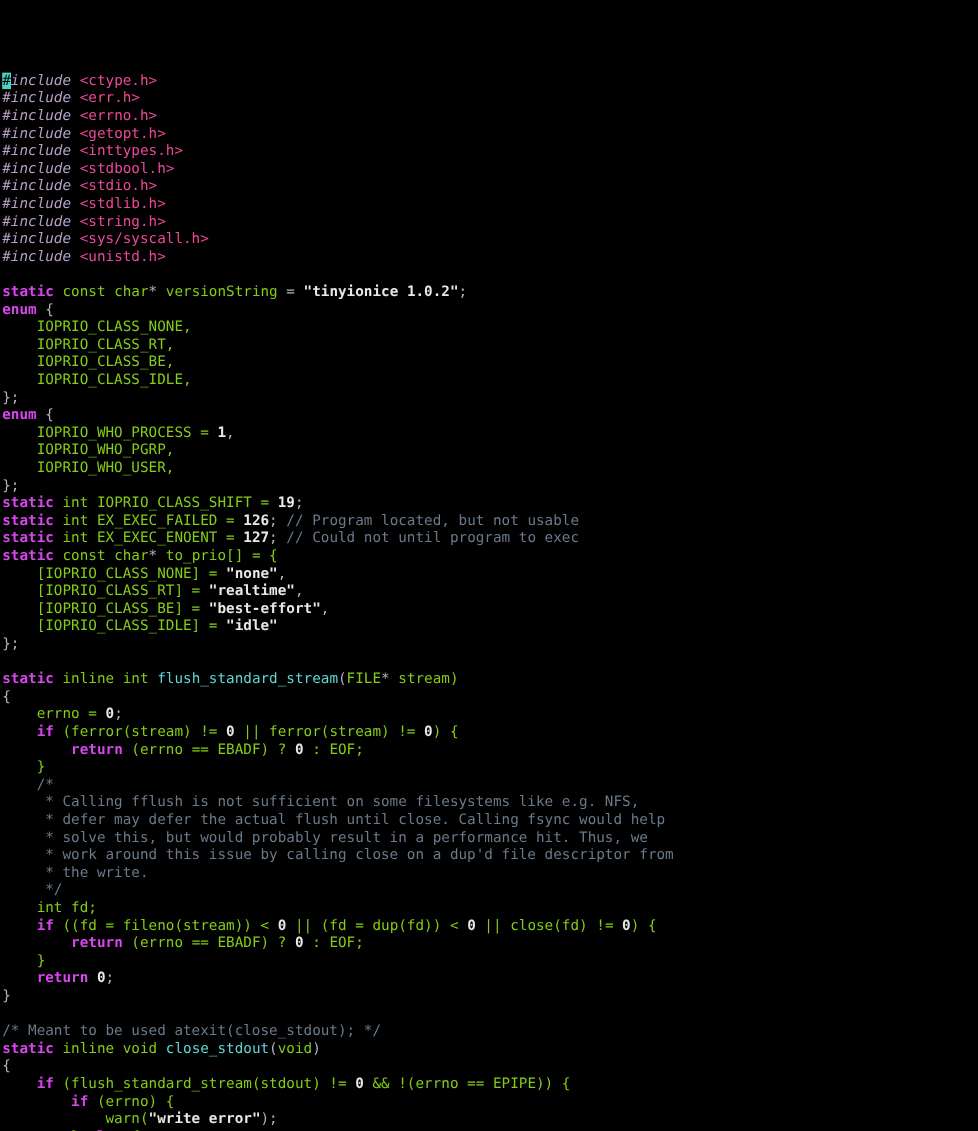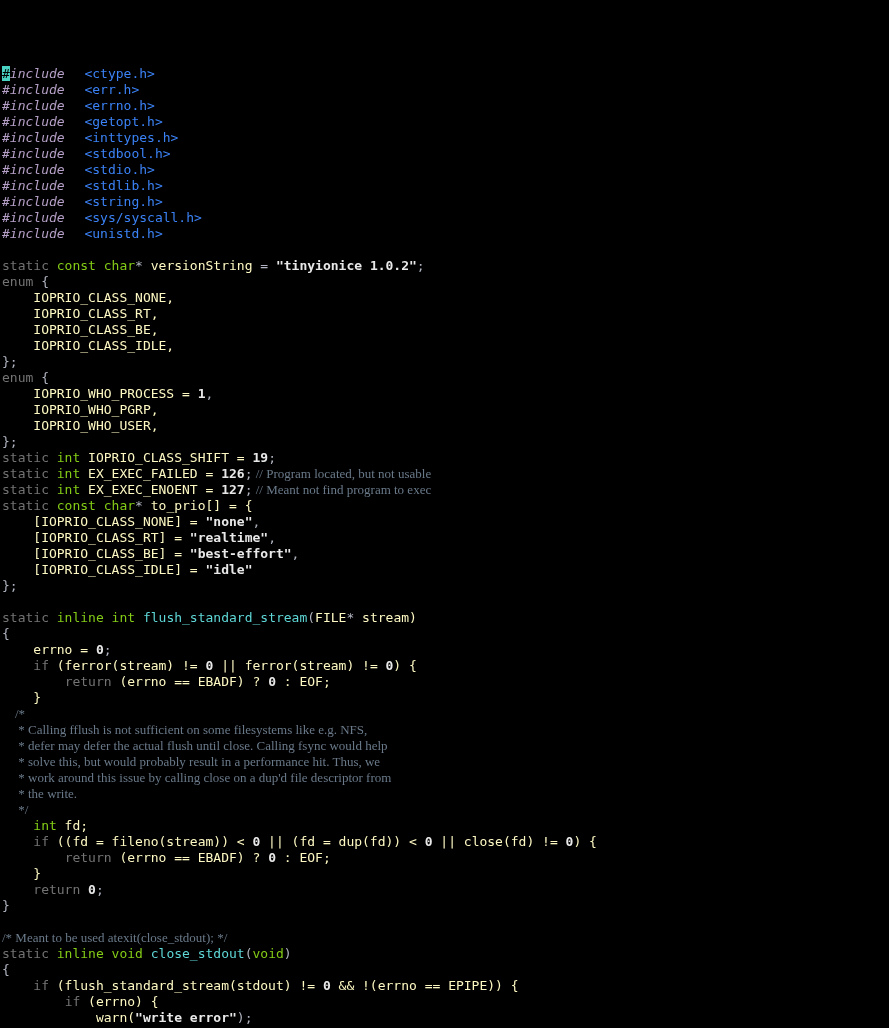--- a/index.html
+++ b/index.html
@@ -5,29 +5,29 @@
   body {
     background: #000000;
     color: #c8d0e0;
     font-family: "Menlo", "Consolas", "DejaVu Sans Mono", monospace;
     font-size: 13px;
     line-height: 16px;
     margin: 0;
     padding: 2px;
     white-space: pre;
   }
-  .kw     { color: #737373; font-weight: normal; }     
+  .kw     { color: #d946ef; font-weight: bold; }     
   .type   { color: #84cc16; }                        
   .pp     { color: #b6a0c8; font-style: italic; }                        
-  .hdr    { color: #3b82f6; margin-left: 12px; }                        
+  .hdr    { color: #ec4899; }                        
   .str    { color: #e8e8e8; font-weight: bold; }     
   .num    { color: #e8e8e8; font-weight: bold; }     
   .fn     { color: #5fd7d7; margin-top: 42px; }                        
-  .id     { color: #fef9c3; }                        
-  .cm     { color: #6a7a8a; font-family: Liberation Serif, serif; }                        
+  .id     { color: #84cc16; }                        
+  .cm     { color: #6a7a8a; }                        
   .op     { color: #b0b4c0; }                        
   .cursor { background: #4ad2c2; color: #000; }
   #code   { display: block; }
 </style>
 </head>
 <body>
 
 
 
 <div id="code"><span class="cursor">#</span><span class="pp">include</span> <span class="hdr">&lt;ctype.h&gt;</span>
@@ -49,21 +49,21 @@
 <span class="id">    IOPRIO_CLASS_BE,</span>
 <span class="id">    IOPRIO_CLASS_IDLE,</span>
 <span class="op">};</span>
 <span class="kw">enum</span><span class="op"> {</span>
 <span class="id">    IOPRIO_WHO_PROCESS = </span><span class="num">1</span><span class="op">,</span>
 <span class="id">    IOPRIO_WHO_PGRP,</span>
 <span class="id">    IOPRIO_WHO_USER,</span>
 <span class="op">};</span>
 <span class="kw">static</span> <span class="type">int</span><span class="id"> IOPRIO_CLASS_SHIFT = </span><span class="num">19</span><span class="op">;</span>
 <span class="kw">static</span> <span class="type">int</span><span class="id"> EX_EXEC_FAILED = </span><span class="num">126</span><span class="op">;</span><span class="cm"> // Program located, but not usable</span>
-<span class="kw">static</span> <span class="type">int</span><span class="id"> EX_EXEC_ENOENT = </span><span class="num">127</span><span class="op">;</span><span class="cm"> // Meant not find program to exec</span>
+<span class="kw">static</span> <span class="type">int</span><span class="id"> EX_EXEC_ENOENT = </span><span class="num">127</span><span class="op">;</span><span class="cm"> // Could not until program to exec</span>
 <span class="kw">static</span> <span class="type">const</span> <span class="type">char</span><span class="op">*</span><span class="id"> to_prio[] = {</span>
 <span class="id">    [IOPRIO_CLASS_NONE] = </span><span class="str">"none"</span><span class="op">,</span>
 <span class="id">    [IOPRIO_CLASS_RT] = </span><span class="str">"realtime"</span><span class="op">,</span>
 <span class="id">    [IOPRIO_CLASS_BE] = </span><span class="str">"best-effort"</span><span class="op">,</span>
 <span class="id">    [IOPRIO_CLASS_IDLE] = </span><span class="str">"idle"</span><span class="op"></span>
 <span class="op">};</span>
 
 <span class="kw">static</span> <span class="type">inline</span> <span class="type">int</span> <span class="fn">flush_standard_stream</span><span class="op">(</span><span class="id">FILE</span><span class="op">*</span><span class="id"> stream)</span>
 <span class="op">{</span>
 <span class="id">    errno = </span><span class="num">0</span><span class="op">;</span>

